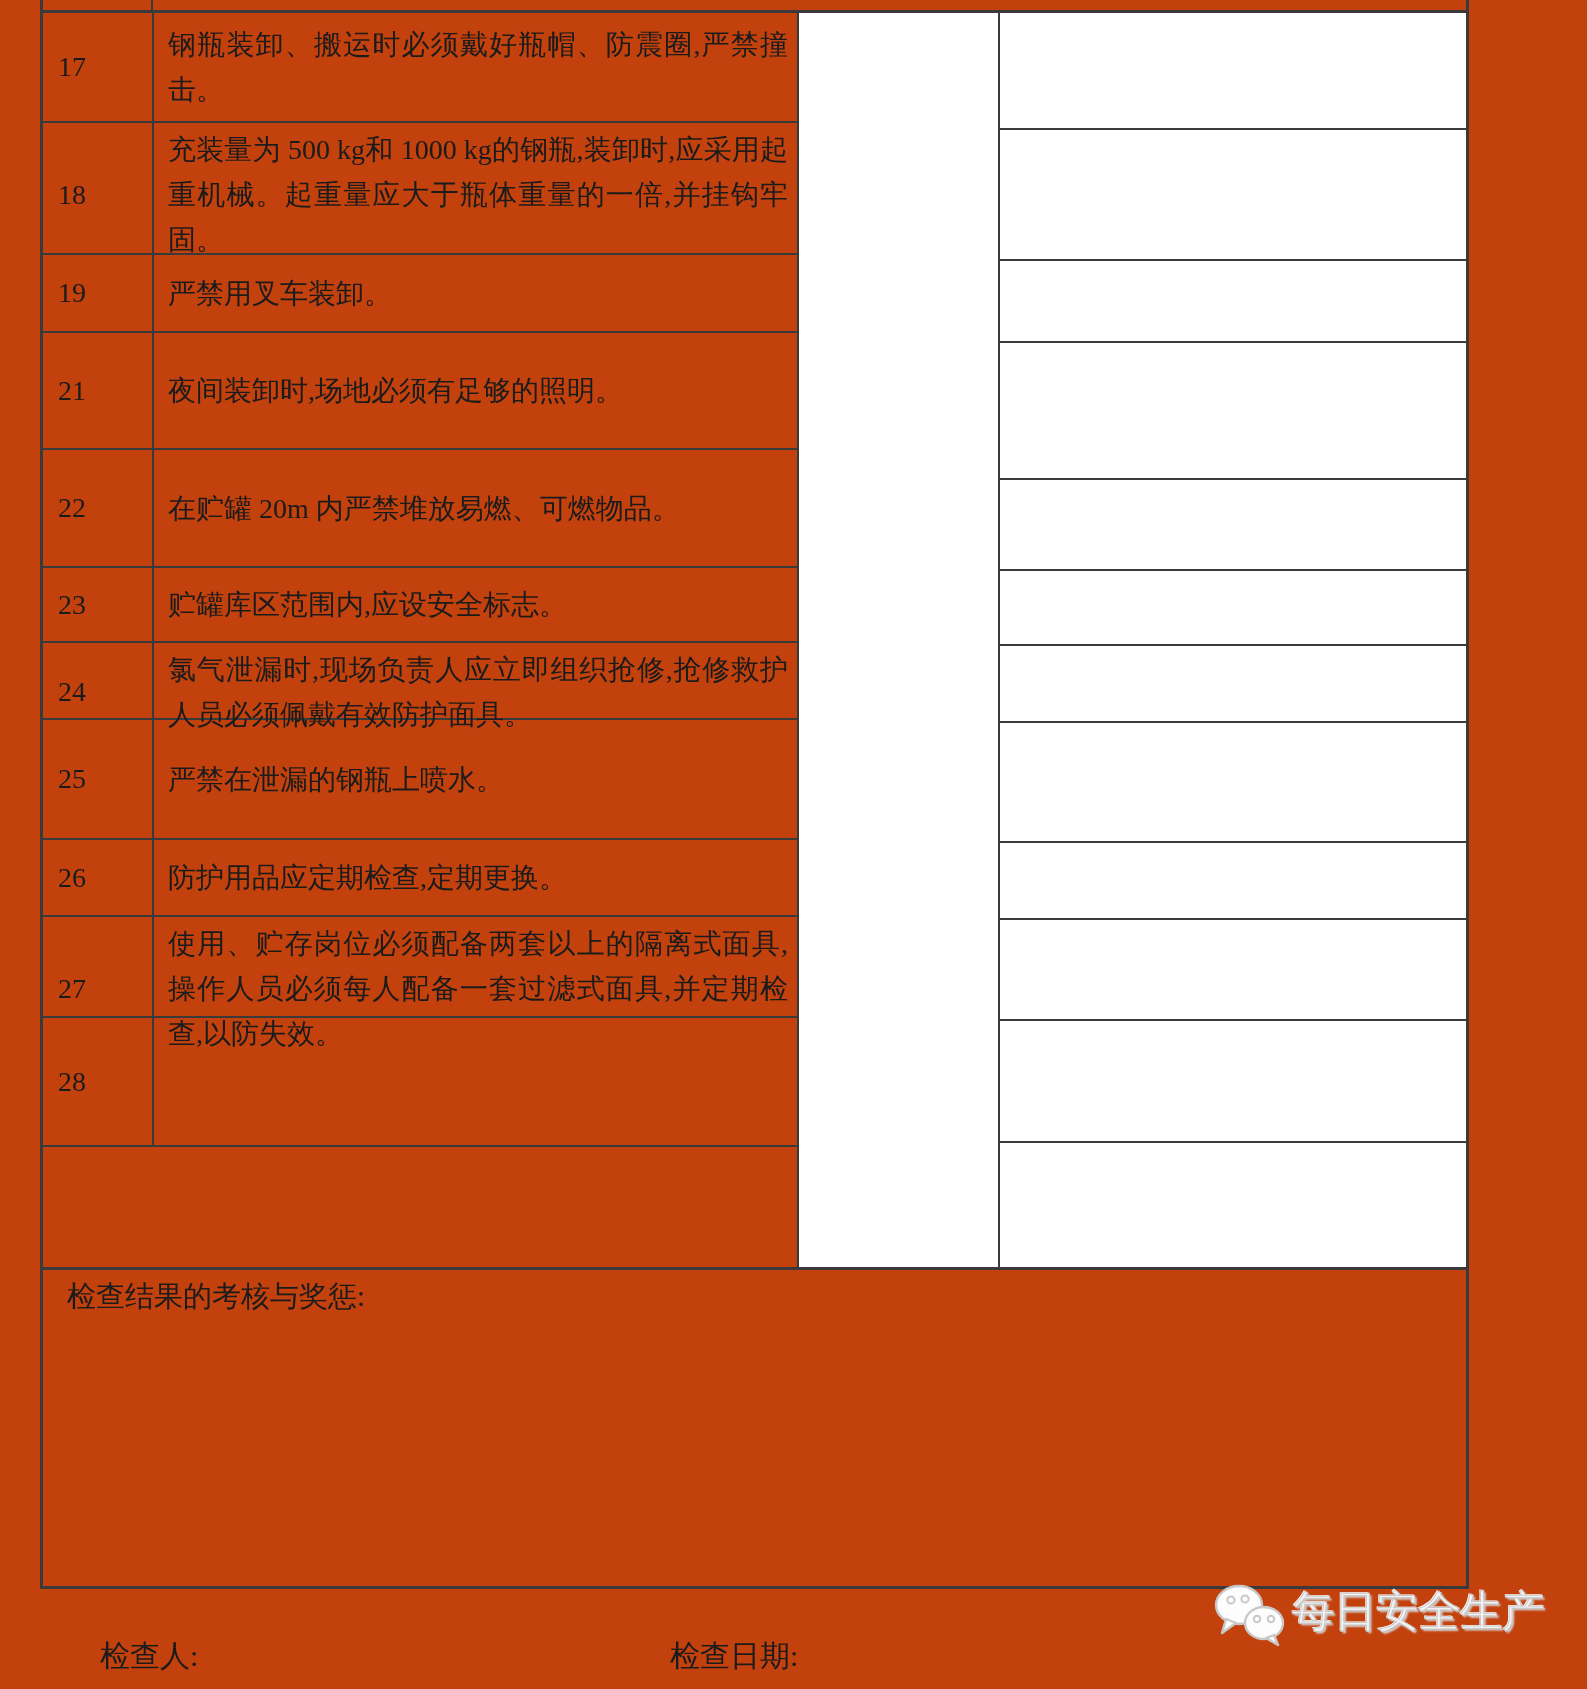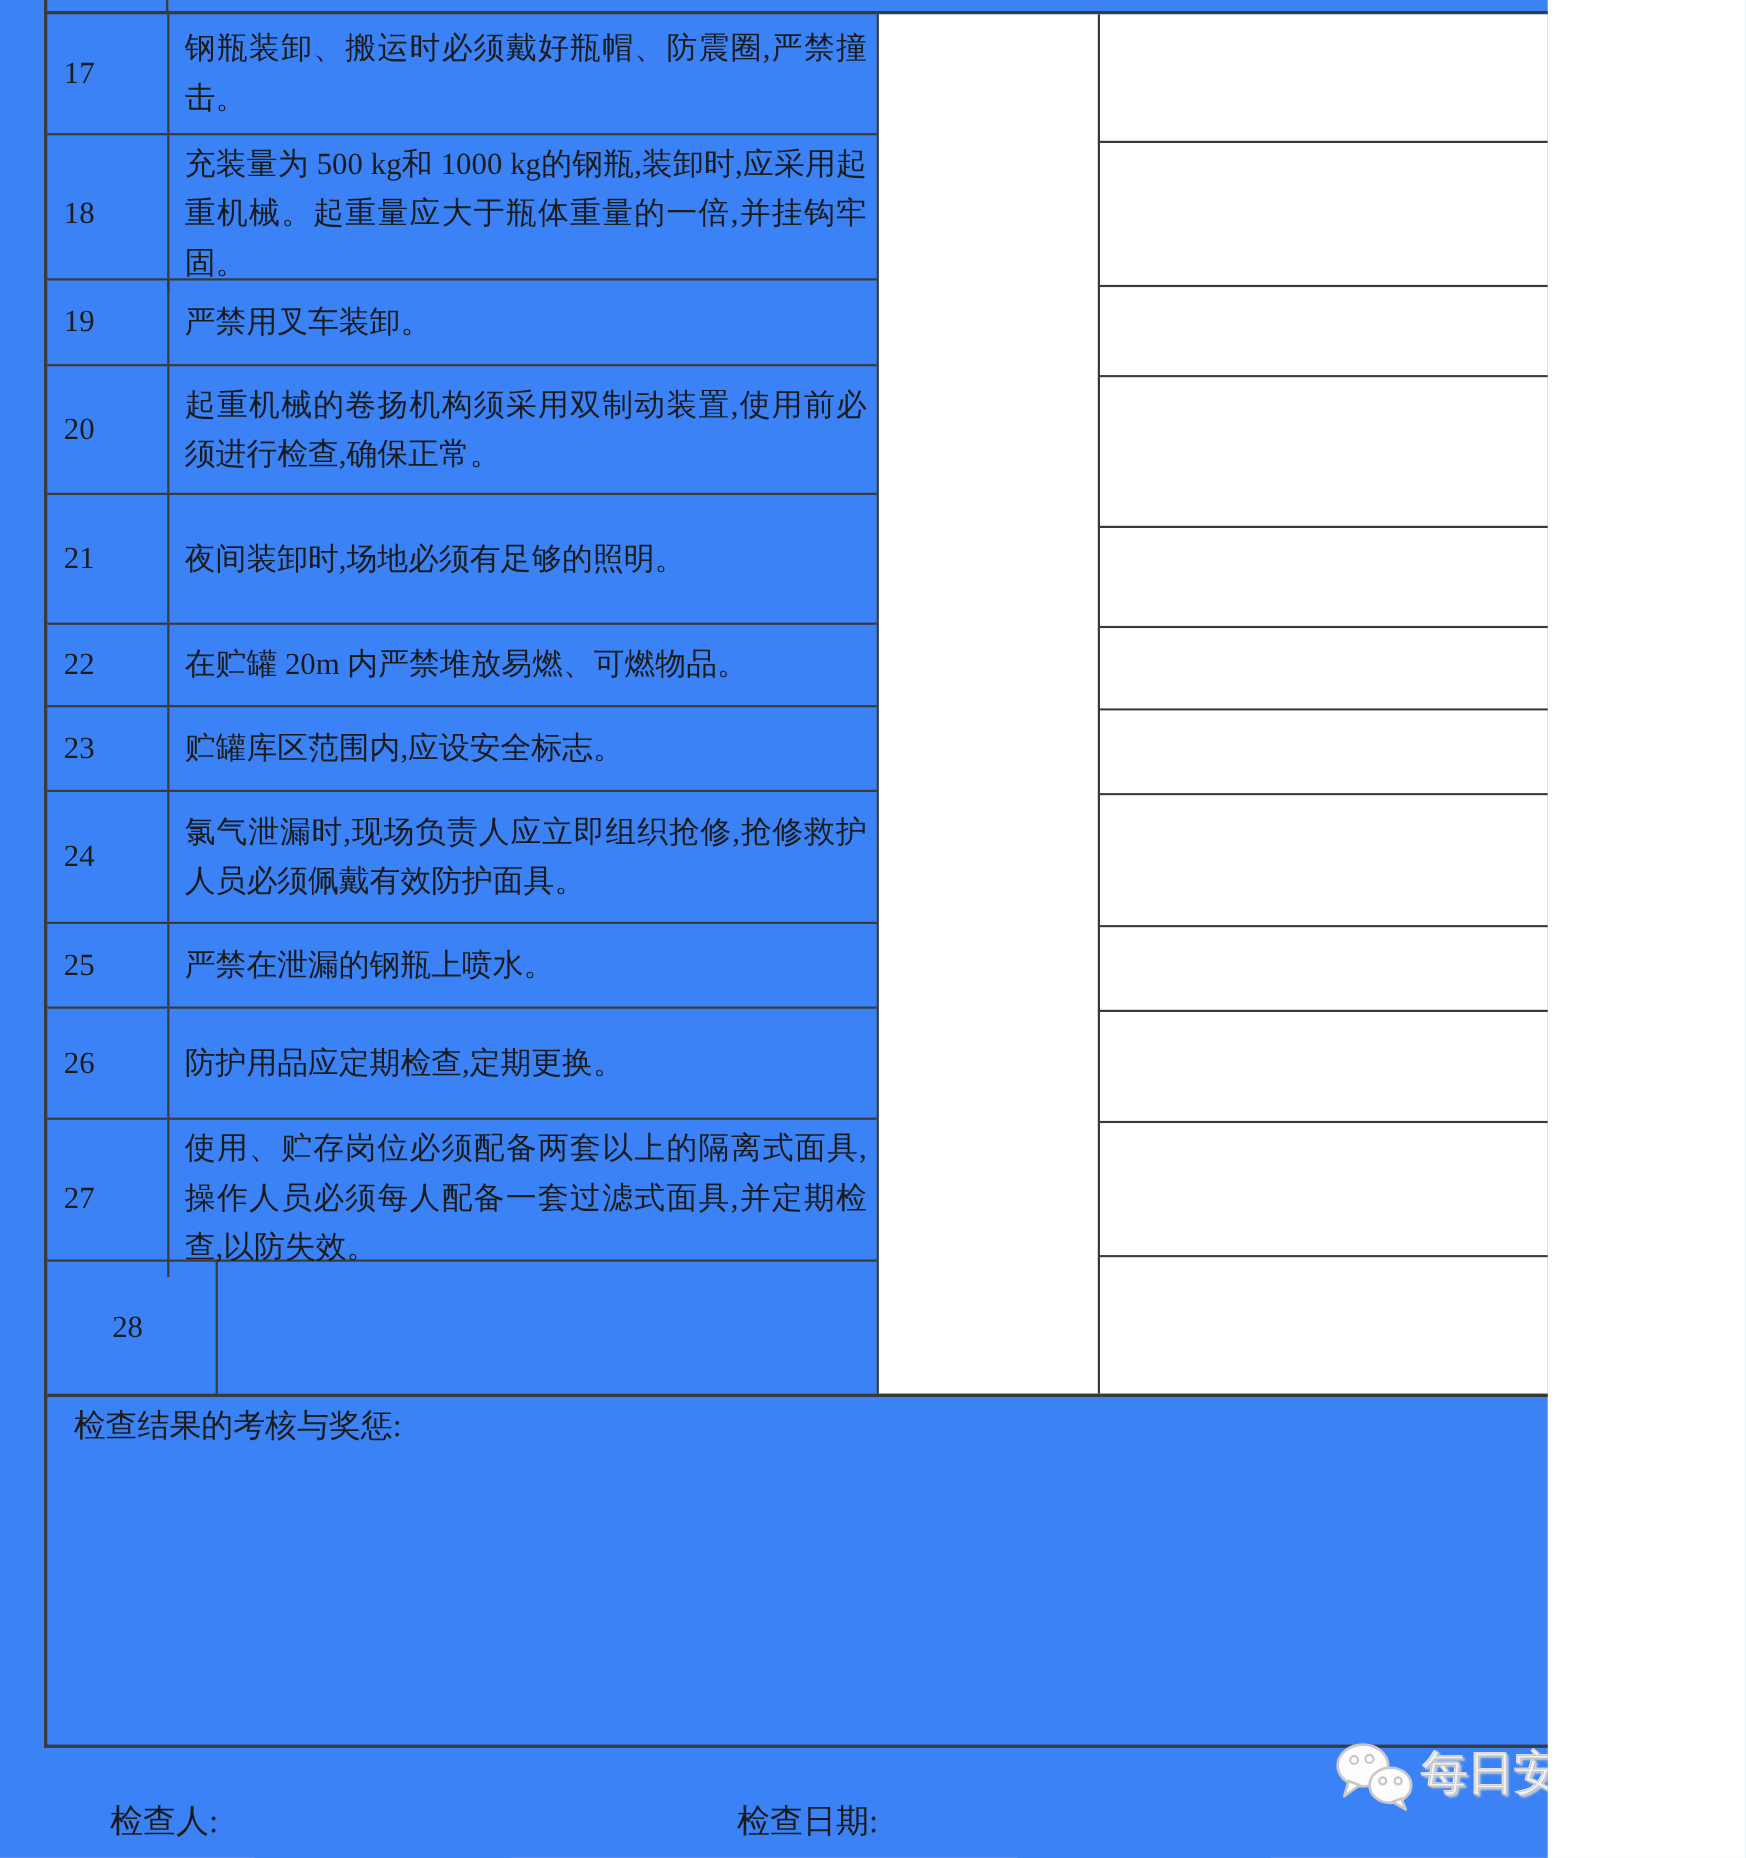--- a/index.html
+++ b/index.html
@@ -2,22 +2,22 @@
 <html><head>
 <meta charset="utf-8">
 <style>
   :root{
     --line:#3a3a3a;
     --ink:#1b1b1b;
   }
   html,body{margin:0;padding:0;background:#ffffff;}
   .page{
     position:relative;
-    width:1407px;height:1689px;
-    background:#3b82f6;
+    width:1587px;height:1689px;
+    background:#c2410c;
     font-family:"Liberation Serif","DejaVu Serif",serif;
     color:var(--ink);
     overflow:hidden;
   }
   
   .stub{position:absolute;top:0;height:11px;width:3px;background:var(--line);}
   .stub.s1{left:40px;}
   .stub.s2{left:151px;width:2px;}
   .stub.s3{left:1466px;}
 
@@ -169,28 +169,20 @@
       <div class="lrow">
         <div class="numcell">
             <span>19</span>
           </div>
         <div class="desccell">
             <span>严禁用叉车装卸。</span>
           </div>
       </div>
       <div class="lrow">
         <div class="numcell">
-            <span>20</span>
-          </div>
-        <div class="desccell">
-            <span>起重机械的卷扬机构须采用双制动装置,使用前必须进行检查,确保正常。</span>
-          </div>
-      </div>
-      <div class="lrow">
-        <div class="numcell">
             <span>21</span>
           </div>
         <div class="desccell">
             <span>夜间装卸时,场地必须有足够的照明。</span>
           </div>
       </div>
       <div class="lrow">
         <div class="numcell">
             <span>22</span>
           </div>

